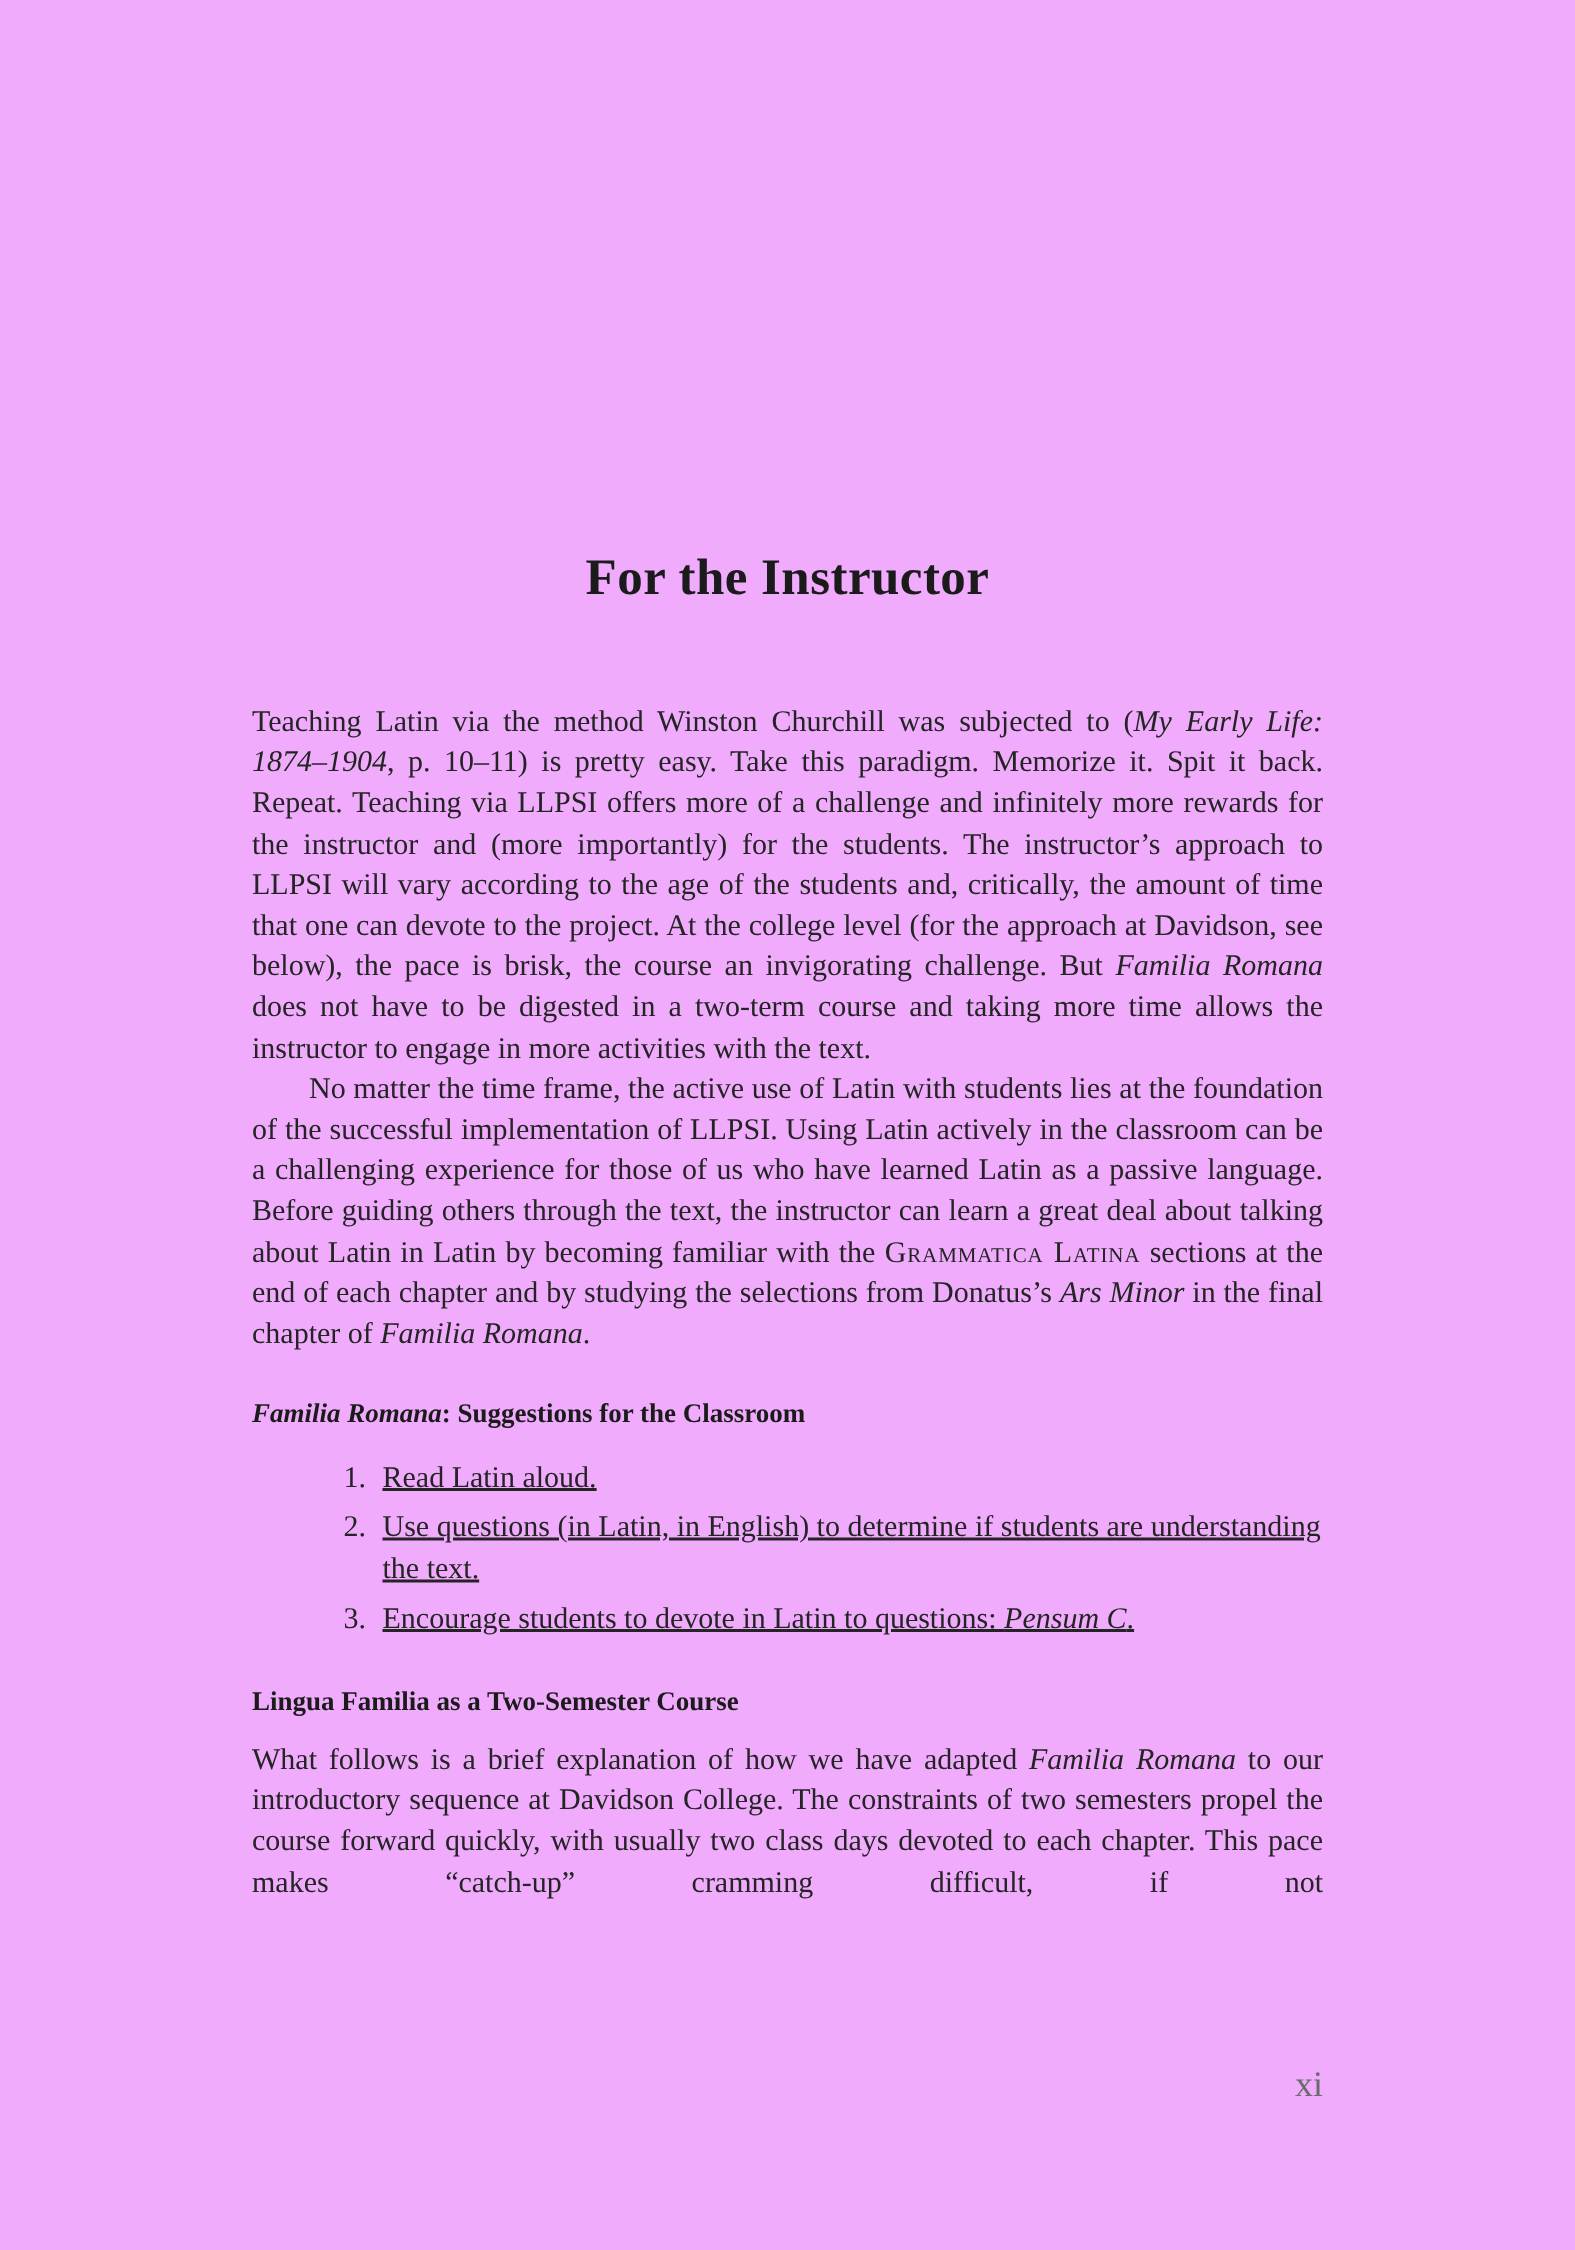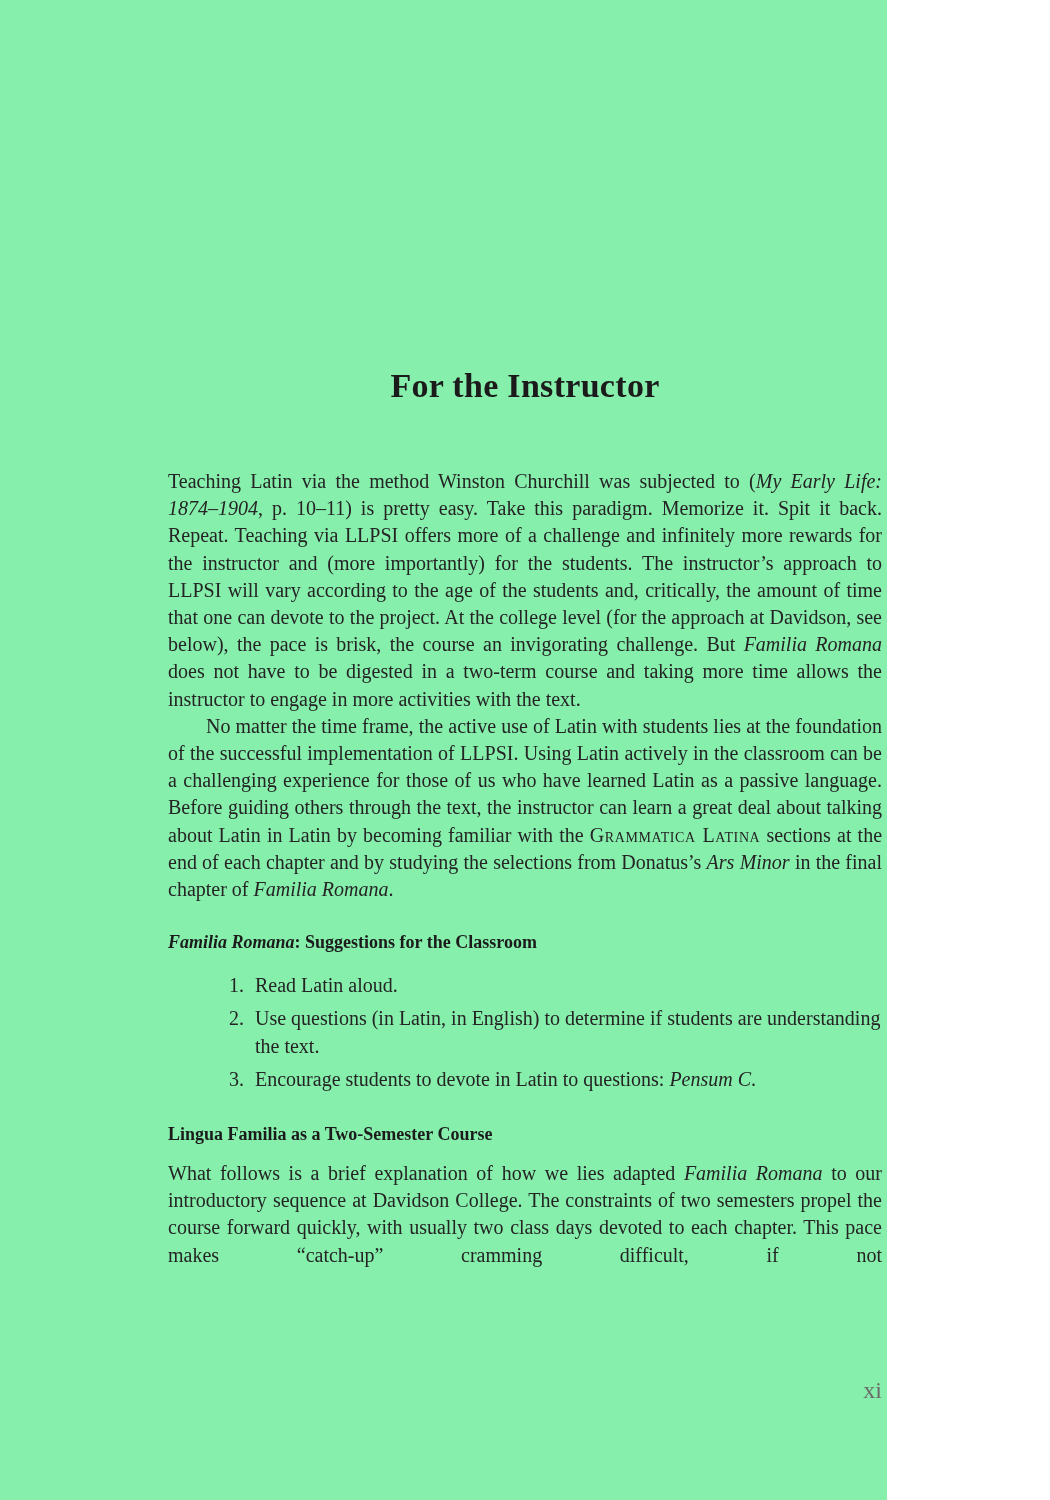--- a/index.html
+++ b/index.html
@@ -5,23 +5,23 @@
   * { box-sizing: border-box; }
   html, body { margin: 0; padding: 0; }
   body {
     width: 1050px;
     height: 1500px;
     background: #ffffff;
     font-family: "Liberation Serif", "DejaVu Serif", serif;
   }
   .page {
     position: relative;
-    width: 887px;
+    width: 1050px;
     height: 1500px;
-    background: #86efac;
+    background: #f0abfc;
     color: #242424;
     overflow: hidden;
   }
   .content {
     position: absolute;
     left: 168px;
     top: 0;
     width: 714px;
   }
   .chapter-title {
@@ -62,21 +62,21 @@
   .suggestion-list li {
     display: flex;
     margin-bottom: 6px;
   }
   .li-num {
     flex: none;
     width: 26px;
     text-align: right;
     margin-right: 11px;
   }
-  .li-body { flex: 1; }
+  .li-body { flex: 1; text-decoration: underline; }
   .p3 { margin-top: 11px; }
   .page-number {
     position: absolute;
     top: 1378px;
     left: 168px;
     width: 714px;
     text-align: right;
     font-size: 24px;
     line-height: 24px;
     color: #6b6b6b;
@@ -108,18 +108,18 @@
           <span class="li-body"><span>Use questions (in Latin, in English) to determine if students are understanding the text.</span></span>
         </li>
         <li>
           <span class="li-num">3.</span>
           <span class="li-body"><span>Encourage students to devote in Latin to questions: </span><span class="it">Pensum C</span><span>.</span></span>
         </li>
       </ol>
 
     <h2 class="section-heading h-two-semester"><span>Lingua Familia as a Two-Semester Course</span></h2>
 
-    <p class="para p3 justify-last"><span>What follows is a brief explanation of how we lies adapted </span><span class="it">Familia Romana</span><span> to our introductory sequence at Davidson College. The constraints of two semesters propel the course forward quickly, with usually two class days devoted to each chapter. This pace makes “catch-up” cramming difficult, if not</span></p>
+    <p class="para p3 justify-last"><span>What follows is a brief explanation of how we have adapted </span><span class="it">Familia Romana</span><span> to our introductory sequence at Davidson College. The constraints of two semesters propel the course forward quickly, with usually two class days devoted to each chapter. This pace makes “catch-up” cramming difficult, if not</span></p>
 
   </div>
 
   <div class="page-number">xi</div>
 </div>
 
 </body></html>

